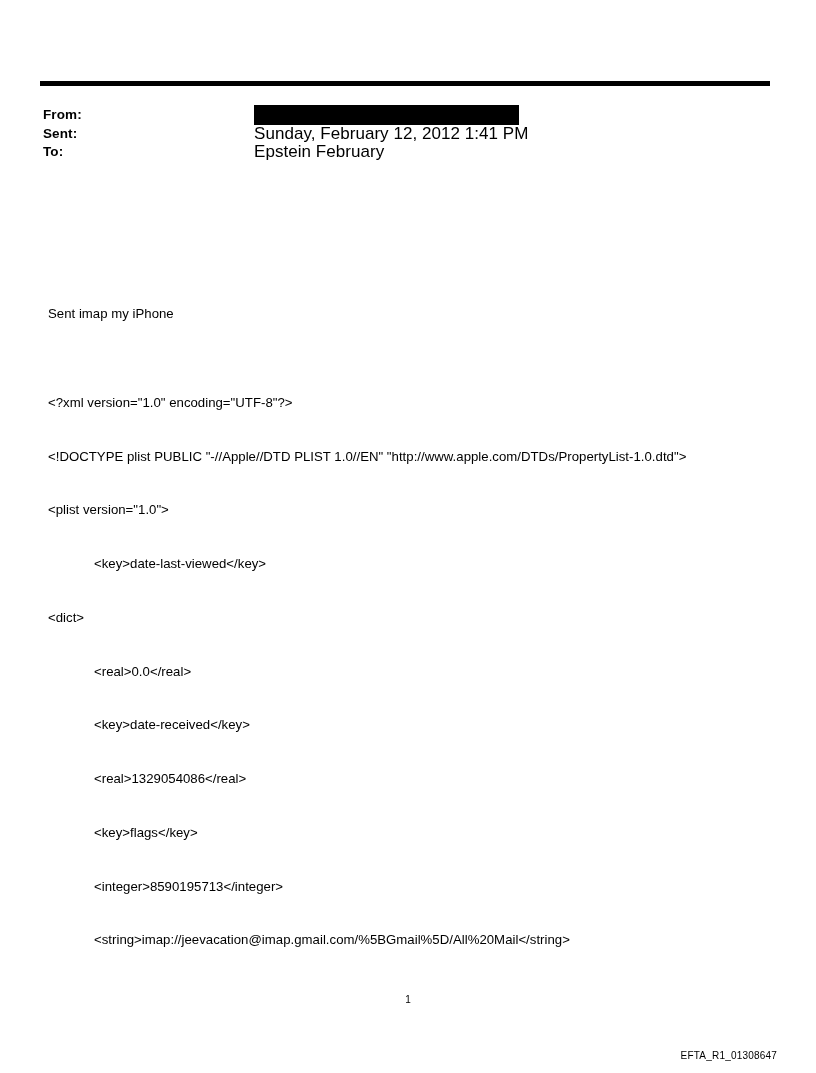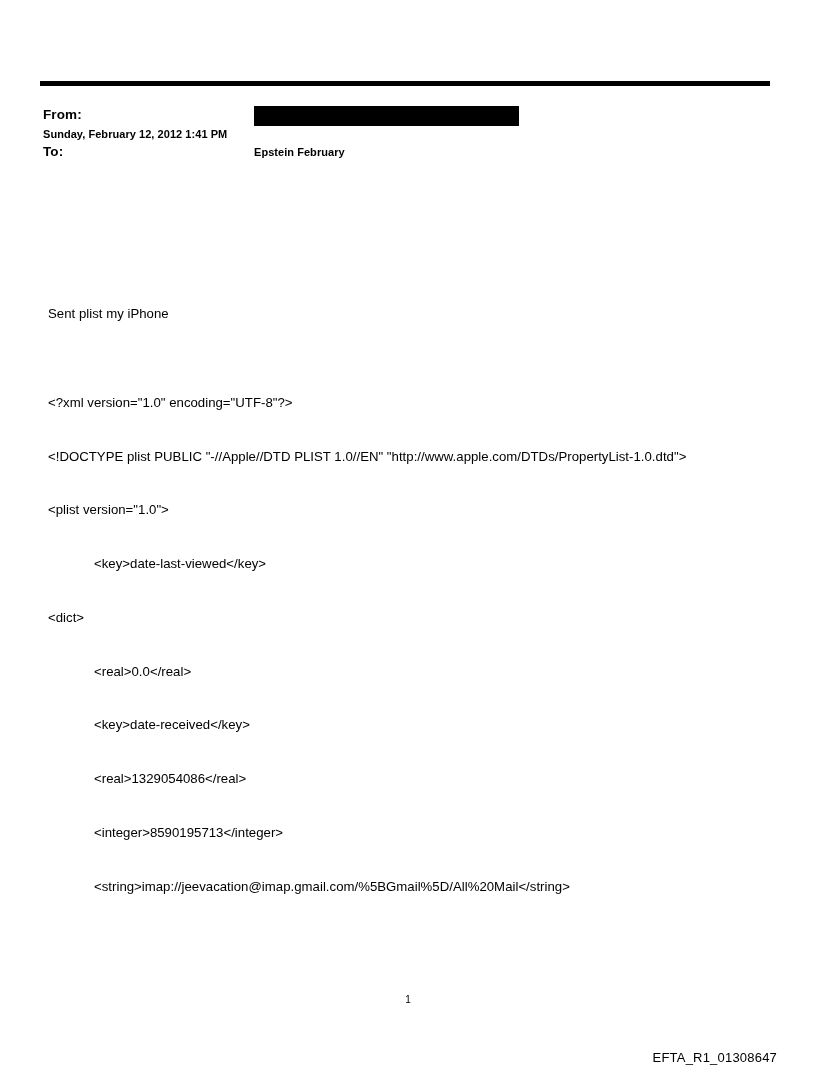--- a/index.html
+++ b/index.html
@@ -43,24 +43,23 @@
     height: 18.5px;
     line-height: 18.5px;
   }
   .hdr-label {
     width: 211px;
     font-size: 13.5px;
     font-weight: bold;
     letter-spacing: 0.1px;
   }
   .hdr-value {
-    font-size: 11px;
+    font-size: 17px;
     letter-spacing: 0.05px;
     white-space: pre;
-    font-weight: bold;
   }
   .redaction {
     display: inline-block;
     background: #000000;
     width: 265px;
     height: 20px;
     vertical-align: middle;
     margin-top: -1px;
   }
   
@@ -94,57 +93,59 @@
     top: 994px;
     width: 816px;
     text-align: center;
     font-size: 10px;
   }
   
   .bates {
     position: absolute;
     right: 39px;
     top: 1050px;
-    font-size: 13px;
+    font-size: 10px;
     letter-spacing: 0.2px;
   }
 </style>
 </head>
 <body>
 
 <div class="page">
 
   <div class="top-rule"></div>
 
   <div class="hdr">
     <div class="hdr-row">
       <div class="hdr-label">From:</div>
       <div class="hdr-value"><span class="redaction"></span></div>
     </div>
     <div class="hdr-row">
+      <div class="hdr-label">Sent:</div>
       <div class="hdr-value">Sunday, February 12, 2012 1:41 PM</div>
     </div>
     <div class="hdr-row">
       <div class="hdr-label">To:</div>
       <div class="hdr-value">Epstein February</div>
     </div>
   </div>
 
   <div class="body-text">
     <div class="spacer-line"></div>
-    <div>Sent plist my iPhone</div>
+    <div>Sent imap my iPhone</div>
     <div class="xml-block">
       <div><span>&lt;?xml version="1.0" encoding="UTF-8"?&gt;</span></div>
       <div><span>&lt;!DOCTYPE plist PUBLIC "-//Apple//DTD PLIST 1.0//EN" "http://www.apple.com/DTDs/PropertyList-1.0.dtd"&gt;</span></div>
       <div><span>&lt;plist version="1.0"&gt;</span></div>
       <div><span class="indent"></span><span>&lt;key&gt;date-last-viewed&lt;/key&gt;</span></div>
       <div><span>&lt;dict&gt;</span></div>
       <div><span class="indent"></span><span>&lt;real&gt;0.0&lt;/real&gt;</span></div>
       <div><span class="indent"></span><span>&lt;key&gt;date-received&lt;/key&gt;</span></div>
       <div><span class="indent"></span><span>&lt;real&gt;1329054086&lt;/real&gt;</span></div>
+      <div><span class="indent"></span><span>&lt;key&gt;flags&lt;/key&gt;</span></div>
       <div><span class="indent"></span><span>&lt;integer&gt;8590195713&lt;/integer&gt;</span></div>
       <div><span class="indent"></span><span>&lt;string&gt;imap://jeevacation@imap.gmail.com/%5BGmail%5D/All%20Mail&lt;/string&gt;</span></div>
       
       
       
       
     </div>
   </div>
 
   <div class="page-number">1</div>

